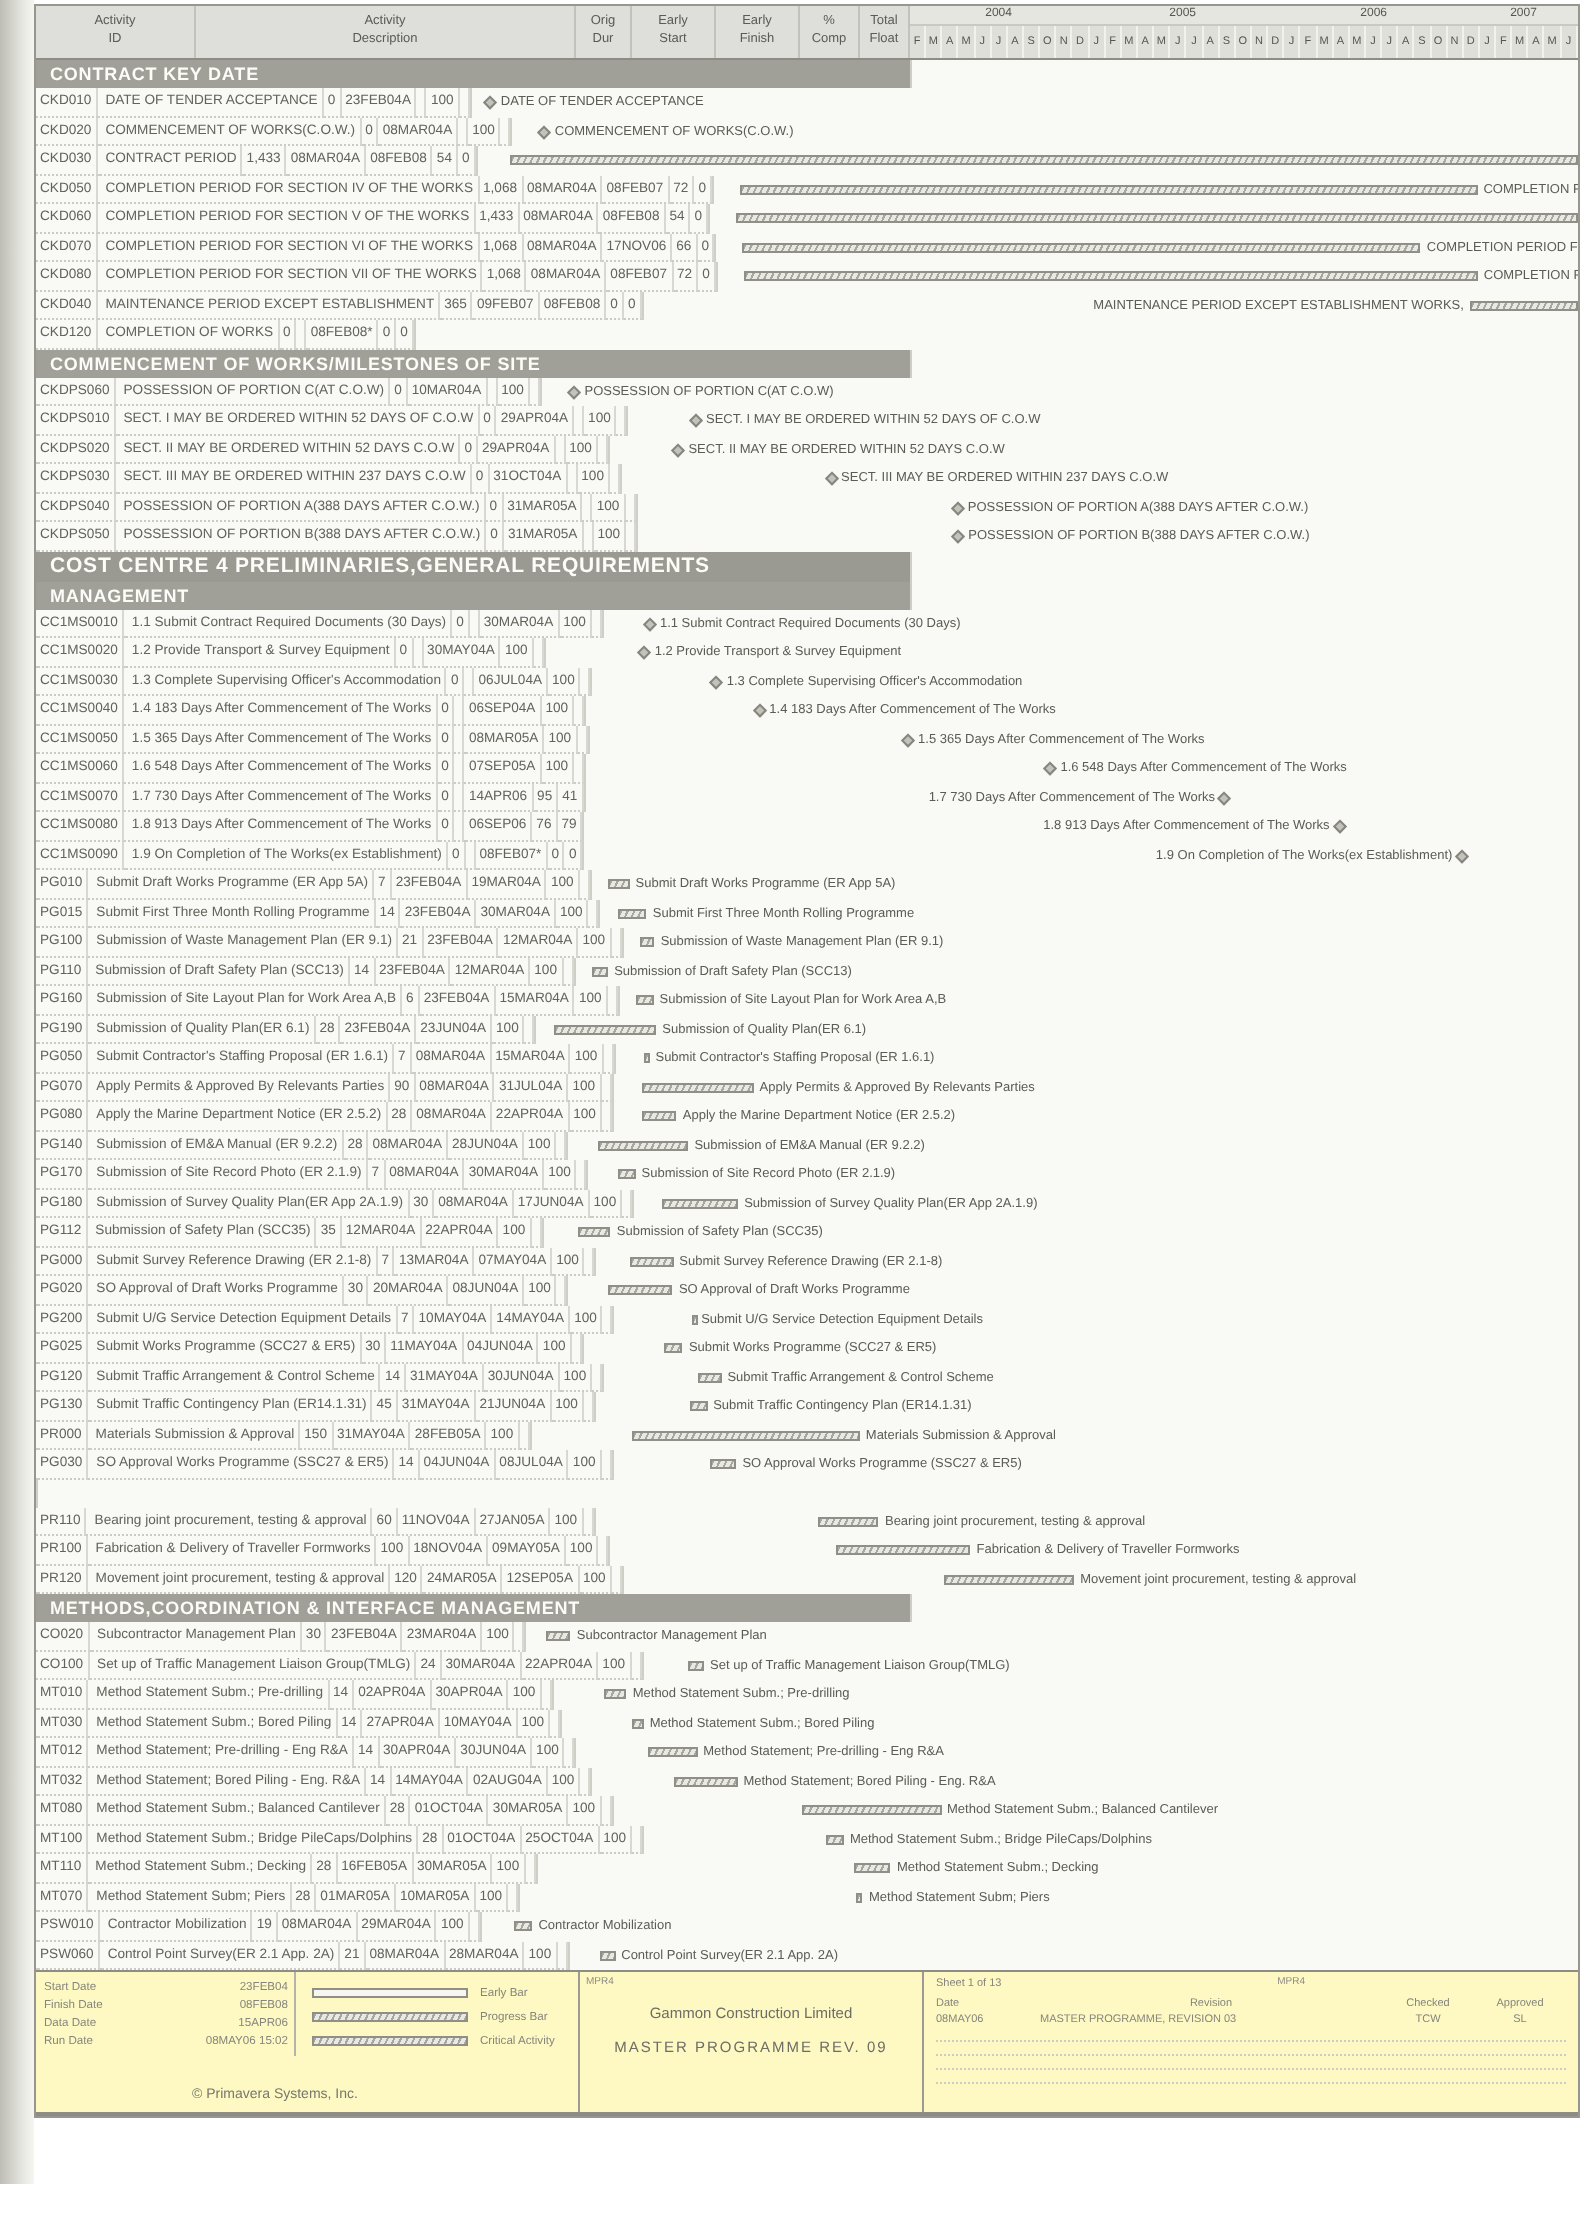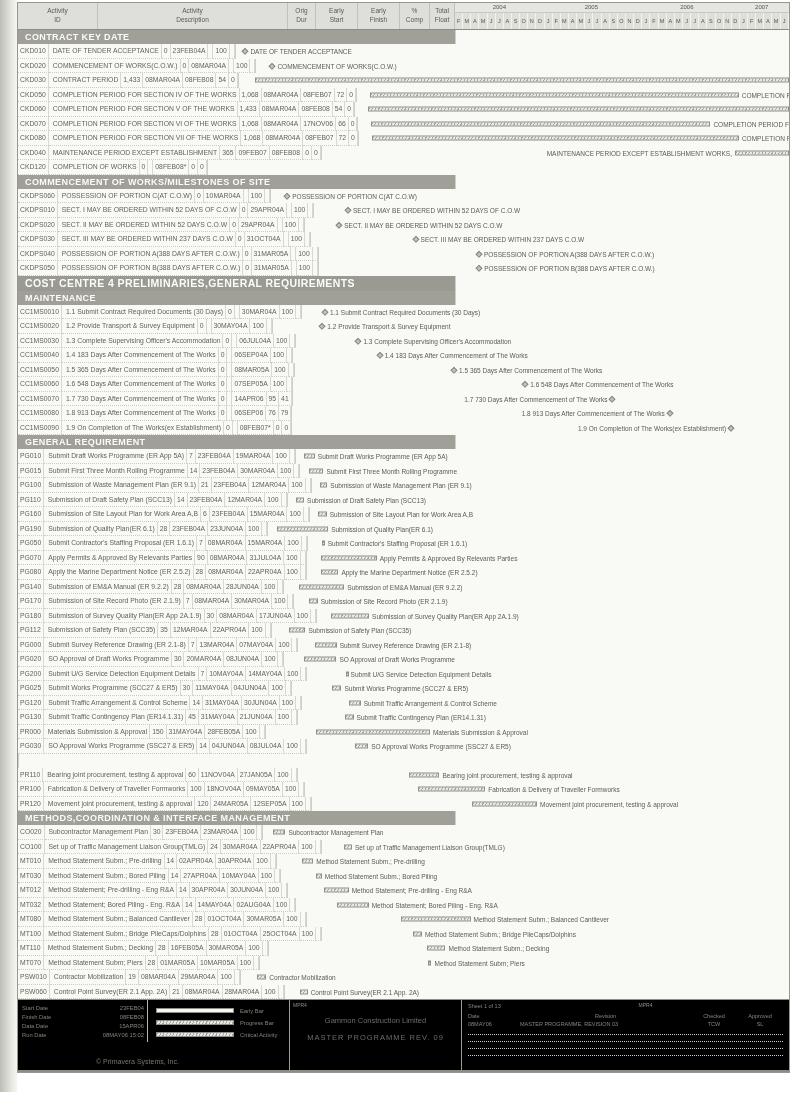--- a/index.html
+++ b/index.html
@@ -26,21 +26,21 @@
   .row{display:flex;height:14.5px;}
   .c{box-sizing:border-box;padding:0 2px;font-size:6.8px;line-height:14.5px;color:#63635c;white-space:nowrap;overflow:hidden;border-right:1px solid #d8d8d2;border-bottom:1px dotted #ccccc5;}
   .c.desc{padding-left:4px;}
   .c.dur{text-align:right;}
   .c.start,.c.fin,.c.comp,.c.tfloat{text-align:center;}
   .gantt{flex:1;position:relative;overflow:hidden;border-left:1px solid #cfcfc8;}
   .gbar{position:absolute;top:50%;height:5px;transform:translateY(-50%);box-sizing:border-box;border:1px solid #8f8f88;background:repeating-linear-gradient(115deg,#a7a7a0 0,#a7a7a0 1px,#e9e9e3 1px,#e9e9e3 3px);}
   .gdiamond{position:absolute;top:50%;width:4.6px;height:4.6px;transform:translate(-2.3px,-50%) rotate(45deg);background:#c3c3bc;border:1px solid #86867f;box-sizing:border-box;}
   .glabel{position:absolute;top:50%;transform:translateY(-50%);font-size:6.5px;color:#5c5c55;white-space:nowrap;}
   
-  .footer{display:flex;height:70px;border-top:1px solid #8d8d85;border-bottom:2px solid #8d8d85;background:#000000;}
+  .footer{display:flex;height:70px;border-top:1px solid #8d8d85;border-bottom:2px solid #8d8d85;background:#fef9c3;}
   .fbox{box-sizing:border-box;border-right:1px solid #9b9b93;position:relative;}
   .fb12{width:272px;}
   .fb3{width:172px;}
   .fb4{flex:1;border-right:none;}
   .fdates{position:absolute;left:4px;top:4px;width:122px;}
   .fdrow{display:flex;justify-content:space-between;font-size:5.8px;color:#85857d;line-height:9px;}
   .fdivider{position:absolute;left:129px;top:0;height:42px;width:1px;background:#b4b4ac;}
   .flegend{position:absolute;left:138px;top:5px;width:130px;}
   .flrow{position:relative;height:12px;}
   .flbar{position:absolute;left:0;top:3px;width:78px;height:5px;box-sizing:border-box;border:1px solid #8f8f88;}
@@ -348,21 +348,21 @@
         <div class="gantt">
           <div class="gdiamond" style="left: 34.0677%;"></div>
           <div class="glabel" style="left: calc(34.0677% + 5px);">POSSESSION OF PORTION B(388 DAYS AFTER C.O.W.)</div>
         </div>
       </div>
       <div class="bandrow major">
         <div class="band">COST CENTRE 4 PRELIMINARIES,GENERAL REQUIREMENTS</div>
         <div class="bandgap"></div>
       </div>
       <div class="bandrow">
-        <div class="band">MAINTENANCE</div>
+        <div class="band">MANAGEMENT</div>
         <div class="bandgap"></div>
       </div>
       <div class="row">
         <div class="c id">CC1MS0010</div>
         <div class="c desc">1.1 Submit Contract Required Documents (30 Days)</div>
         <div class="c dur">0</div>
         <div class="c start"></div>
         <div class="c fin">30MAR04A</div>
         <div class="c comp">100</div>
         <div class="c tfloat"></div>
@@ -467,24 +467,20 @@
         <div class="c desc">1.9 On Completion of The Works(ex Establishment)</div>
         <div class="c dur">0</div>
         <div class="c start"></div>
         <div class="c fin">08FEB07*</div>
         <div class="c comp">0</div>
         <div class="c tfloat">0</div>
         <div class="gantt">
           <div class="gdiamond" style="left: 88.3556%;"></div>
           <div class="glabel" style="right: calc(11.6444% + 5px);">1.9 On Completion of The Works(ex Establishment)</div>
         </div>
-      </div>
-      <div class="bandrow">
-        <div class="band">GENERAL REQUIREMENT</div>
-        <div class="bandgap"></div>
       </div>
       <div class="row">
         <div class="c id">PG010</div>
         <div class="c desc">Submit Draft Works Programme (ER App 5A)</div>
         <div class="c dur">7</div>
         <div class="c start">23FEB04A</div>
         <div class="c fin">19MAR04A</div>
         <div class="c comp">100</div>
         <div class="c tfloat"></div>
         <div class="gantt">

